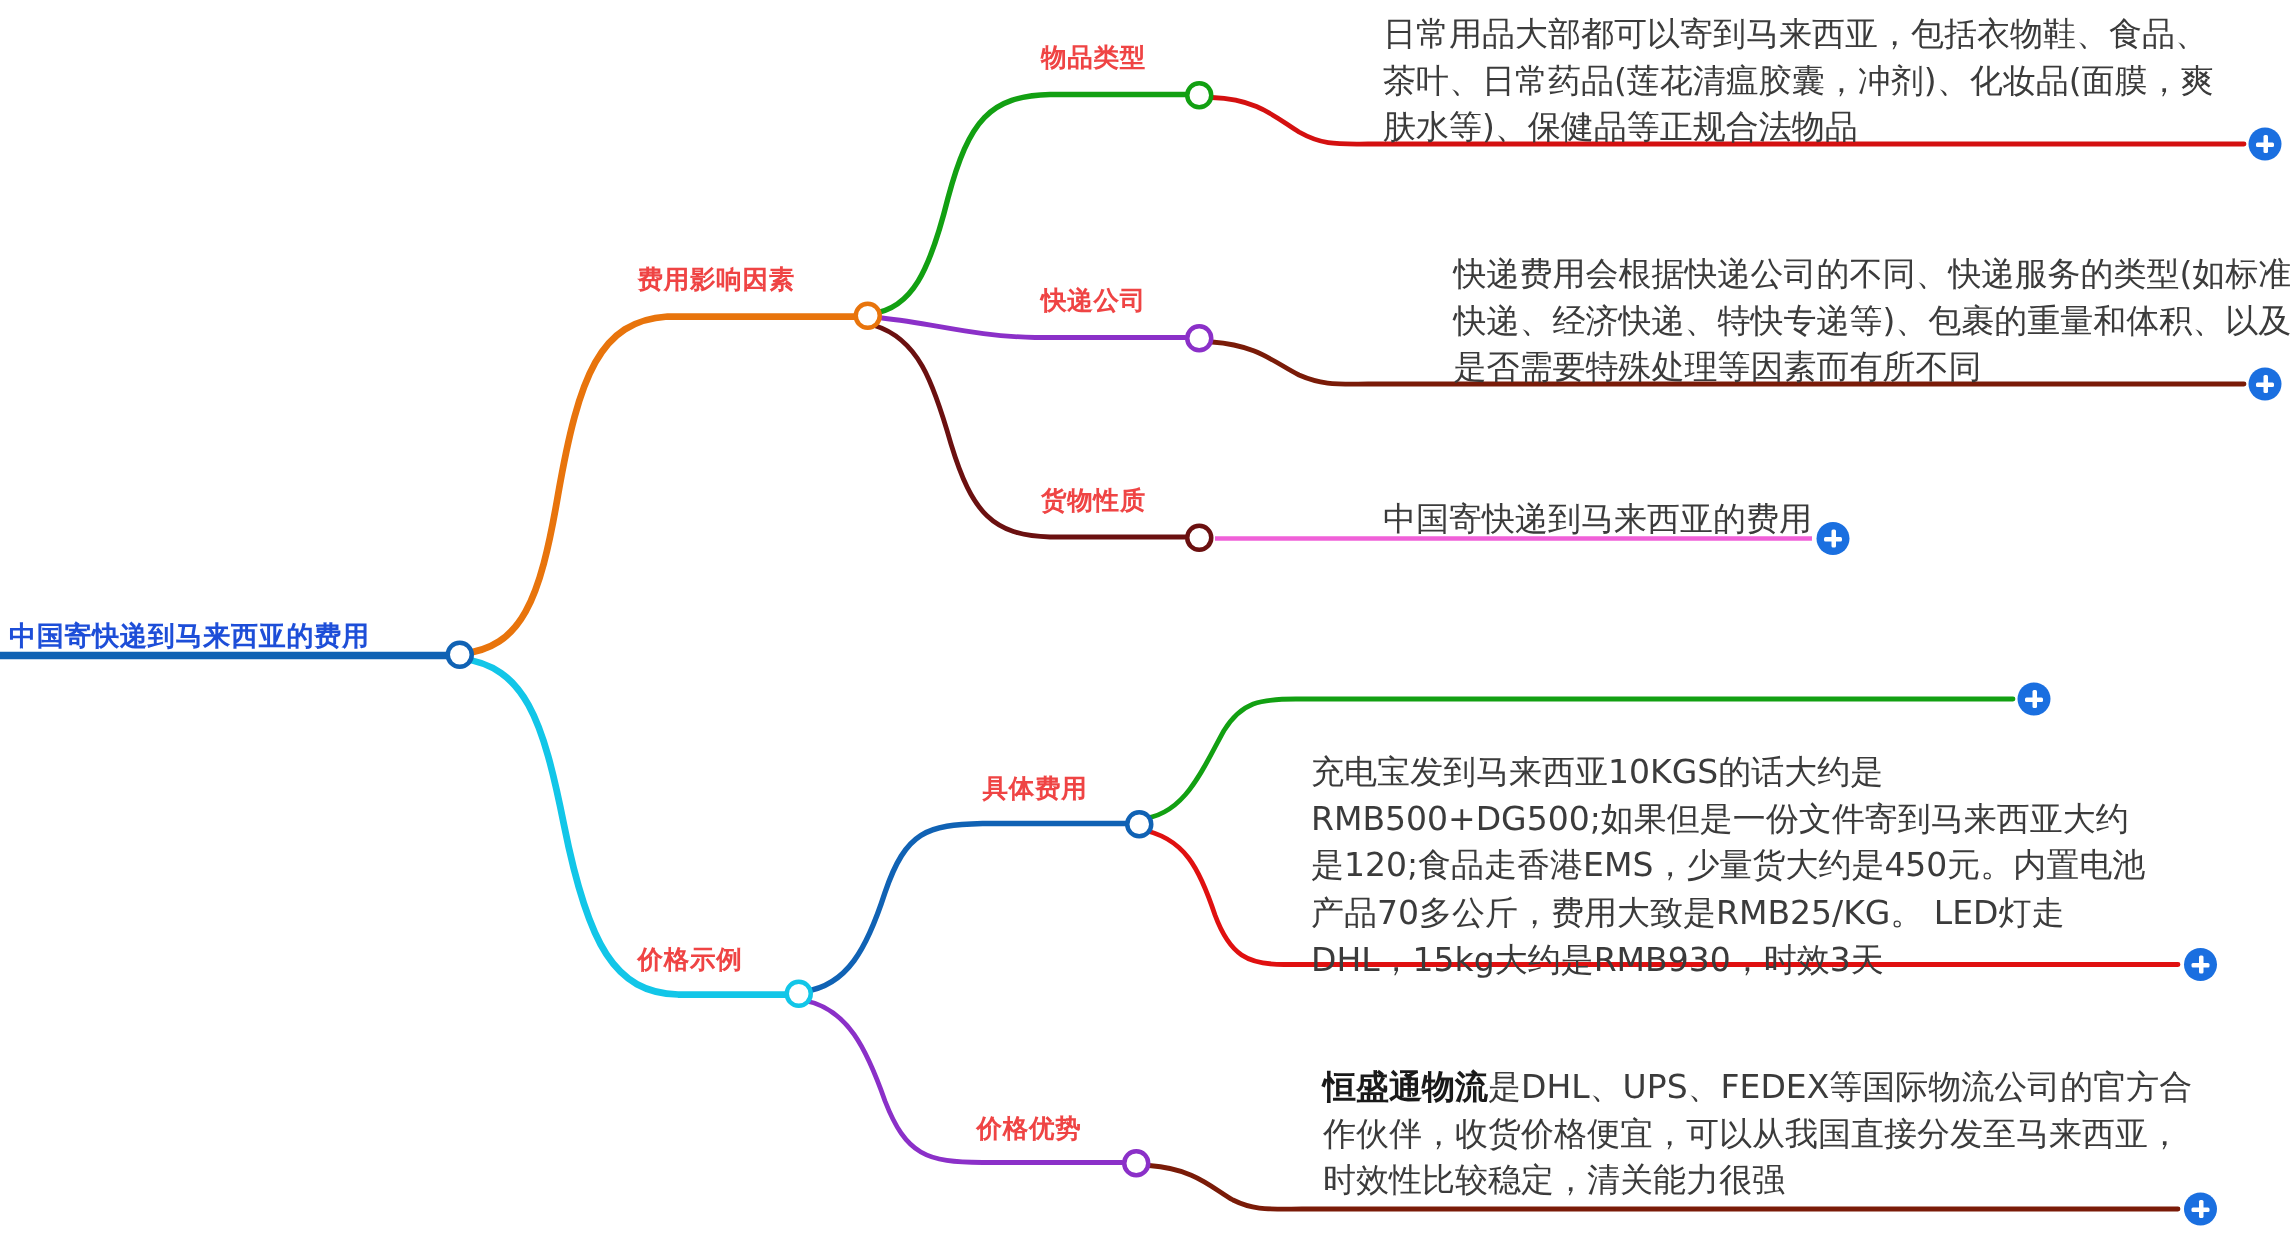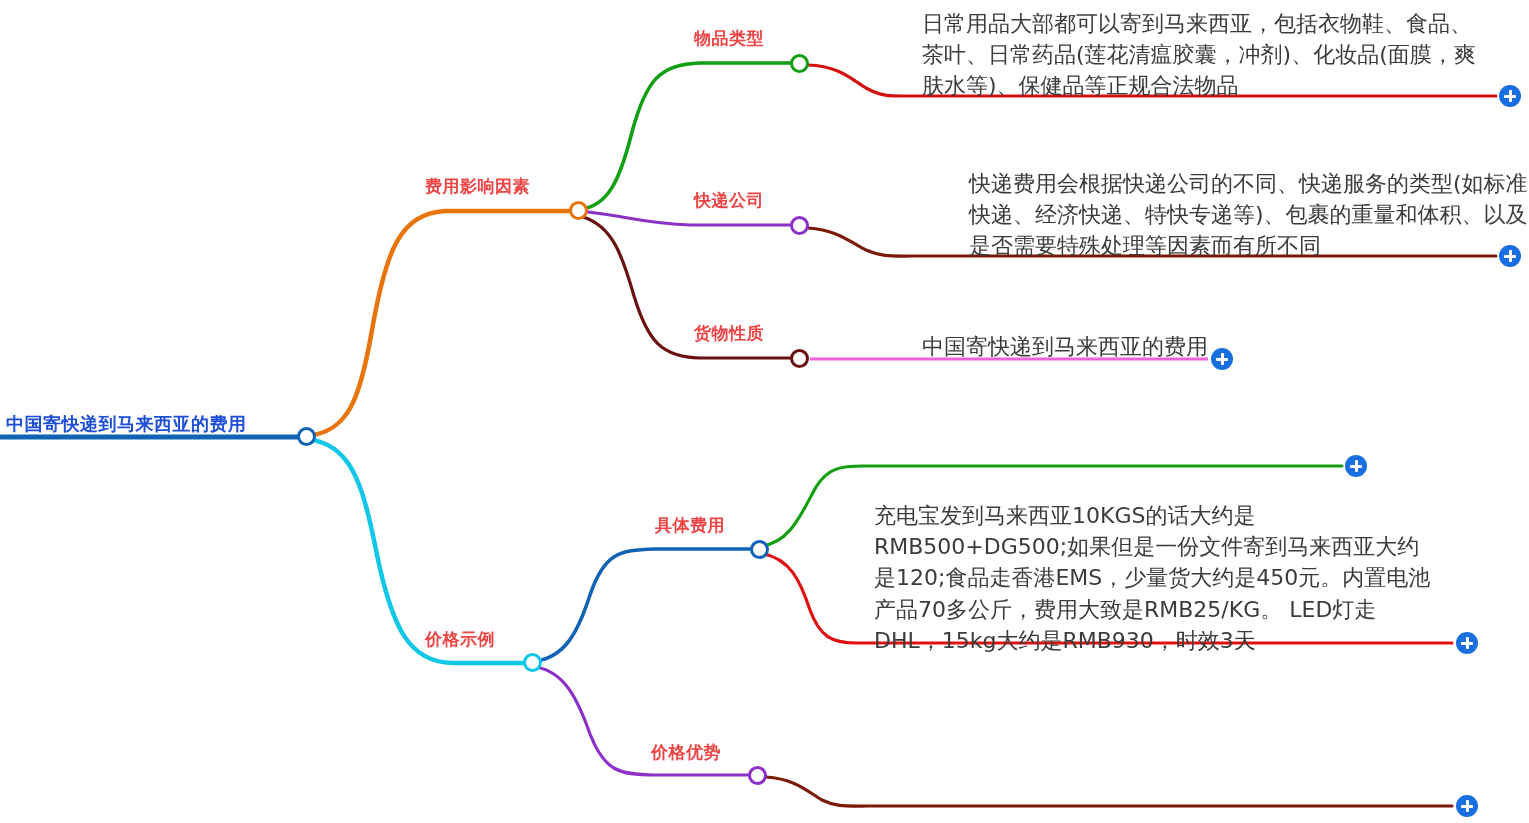--- a/index.html
+++ b/index.html
@@ -148,15 +148,18 @@
   <div class="node-dot" style="left:750px; top:540px; border:3px solid #1062b4;"></div>
 
   <div class="plus-btn" style="left:1345px; top:455px; background:#1a6fe0;"></div>
 
   <div class="leaf-text" style="left:874px; top:500px; width:566px;">充电宝发到马来西亚10KGS的话大约是RMB500+DG500;如果但是一份文件寄到马来西亚大约是120;食品走香港EMS，少量货大约是450元。内置电池产品70多公斤，费用大致是RMB25/KG。 LED灯走DHL，15kg大约是RMB930，时效3天</div>
   <div class="plus-btn" style="left:1456px; top:632px; background:#1a6fe0;"></div>
 
   <div class="node-label" style="left:651px; top:744px;">价格优势</div>
   <div class="node-dot" style="left:748px; top:766px; border:3px solid #8b30c8;"></div>
 
+  <div class="leaf-text" style="left:882px; top:710px; width:580px;">
+    <b>恒盛通物流</b><span>是DHL、UPS、FEDEX等国际物流公司的官方合作伙伴，收货价格便宜，可以从我国直接分发至马来西亚，时效性比较稳定，清关能力很强</span>
+  </div>
   <div class="plus-btn" style="left:1456px; top:795px; background:#1a6fe0;"></div>
 
 </div>
 
 </body></html>

